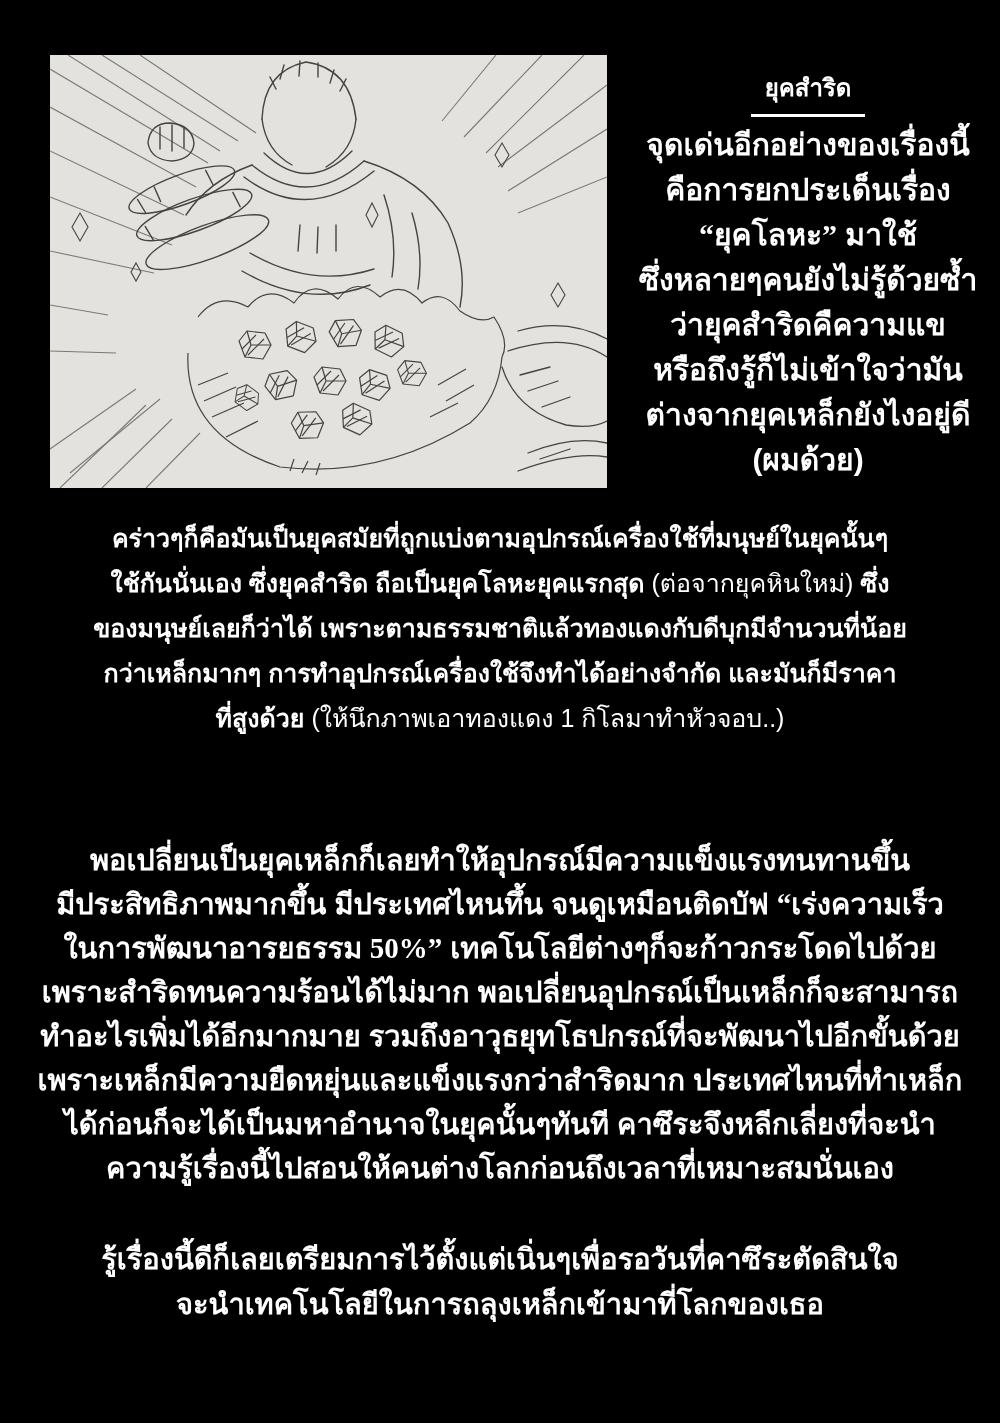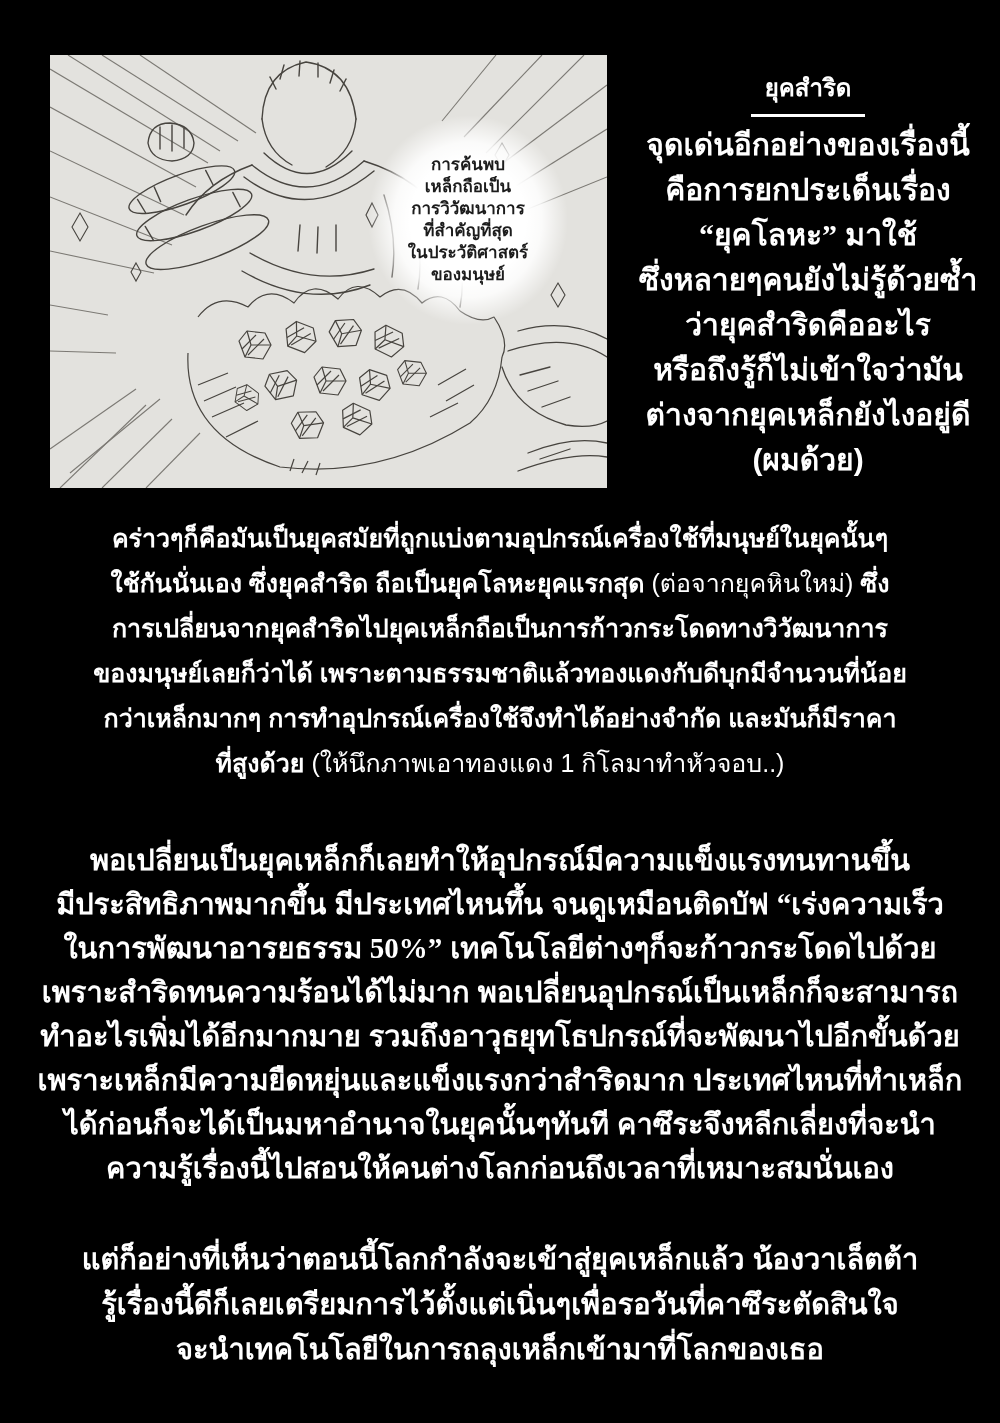--- a/index.html
+++ b/index.html
@@ -164,61 +164,51 @@
         <path d="M490,404 L520,394"></path>
       </g>
       <g stroke="#47443f" stroke-width="1.1" fill="none">
         <path d="M30,158 L38,172 L30,186 L22,172 Z"></path>
         <path d="M322,148 L328,160 L322,172 L316,160 Z"></path>
         <path d="M452,88 L459,100 L452,112 L445,100 Z"></path>
         <path d="M508,228 L515,240 L508,252 L501,240 Z"></path>
         <path d="M86,208 L91,217 L86,226 L81,217 Z"></path>
       </g>
     </svg>
-    <div class="bubble bubble-right">
-        <div class="t-line">การค้นพบ</div>
-        <div class="t-line">เหล็กถือเป็น</div>
-        <div class="t-line">การวิวัฒนาการ</div>
-        <div class="t-line">ที่สำคัญที่สุด</div>
-        <div class="t-line">ในประวัติศาสตร์</div>
-        <div class="t-line">ของมนุษย์</div>
-      </div>
   </div>
 
   <div class="title-wrap">
     <span class="page-title">ยุคสำริด</span>
   </div>
   <div class="intro">
       <div class="t-line"><span class="run-b">จุดเด่นอีกอย่างของเรื่องนี้</span></div>
       <div class="t-line"><span class="run-b">คือการยกประเด็นเรื่อง</span></div>
       <div class="t-line"><span class="run-serif">“ยุคโลหะ”</span><span class="run-b"> มาใช้</span></div>
       <div class="t-line"><span class="run-b">ซึ่งหลายๆคนยังไม่รู้ด้วยซ้ำ</span></div>
-      <div class="t-line"><span class="run-b">ว่ายุคสำริดคืออะไร</span></div>
+      <div class="t-line"><span class="run-b">ว่ายุคสำริดคืความแข</span></div>
       <div class="t-line"><span class="run-b">หรือถึงรู้ก็ไม่เข้าใจว่ามัน</span></div>
       <div class="t-line"><span class="run-b">ต่างจากยุคเหล็กยังไงอยู่ดี</span></div>
       <div class="t-line"><span class="run-b">(ผมด้วย)</span></div>
     </div>
 
   <div class="para para1">
       <div class="t-line"><span class="run-b">คร่าวๆก็คือมันเป็นยุคสมัยที่ถูกแบ่งตามอุปกรณ์เครื่องใช้ที่มนุษย์ในยุคนั้นๆ</span></div>
       <div class="t-line"><span class="run-b">ใช้กันนั่นเอง ซึ่งยุคสำริด ถือเป็นยุคโลหะยุคแรกสุด </span><span class="run-thin">(ต่อจากยุคหินใหม่)</span><span class="run-b"> ซึ่ง</span></div>
-      <div class="t-line"><span class="run-b">การเปลี่ยนจากยุคสำริดไปยุคเหล็กถือเป็นการก้าวกระโดดทางวิวัฒนาการ</span></div>
       <div class="t-line"><span class="run-b">ของมนุษย์เลยก็ว่าได้ เพราะตามธรรมชาติแล้วทองแดงกับดีบุกมีจำนวนที่น้อย</span></div>
       <div class="t-line"><span class="run-b">กว่าเหล็กมากๆ การทำอุปกรณ์เครื่องใช้จึงทำได้อย่างจำกัด และมันก็มีราคา</span></div>
       <div class="t-line"><span class="run-b">ที่สูงด้วย </span><span class="run-thin">(ให้นึกภาพเอาทองแดง 1 กิโลมาทำหัวจอบ..)</span></div>
     </div>
   <div class="para para2">
       <div class="t-line"><span class="run-b">พอเปลี่ยนเป็นยุคเหล็กก็เลยทำให้อุปกรณ์มีความแข็งแรงทนทานขึ้น</span></div>
       <div class="t-line"><span class="run-b">มีประสิทธิภาพมากขึ้น มีประเทศไหนทึ้น จนดูเหมือนติดบัฟ </span><span class="run-serif">“เร่งความเร็ว</span></div>
       <div class="t-line"><span class="run-serif">ในการพัฒนาอารยธรรม 50%”</span><span class="run-b"> เทคโนโลยีต่างๆก็จะก้าวกระโดดไปด้วย</span></div>
       <div class="t-line"><span class="run-b">เพราะสำริดทนความร้อนได้ไม่มาก พอเปลี่ยนอุปกรณ์เป็นเหล็กก็จะสามารถ</span></div>
       <div class="t-line"><span class="run-b">ทำอะไรเพิ่มได้อีกมากมาย รวมถึงอาวุธยุทโธปกรณ์ที่จะพัฒนาไปอีกขั้นด้วย</span></div>
       <div class="t-line"><span class="run-b">เพราะเหล็กมีความยืดหยุ่นและแข็งแรงกว่าสำริดมาก ประเทศไหนที่ทำเหล็ก</span></div>
       <div class="t-line"><span class="run-b">ได้ก่อนก็จะได้เป็นมหาอำนาจในยุคนั้นๆทันที คาซึระจึงหลีกเลี่ยงที่จะนำ</span></div>
       <div class="t-line"><span class="run-b">ความรู้เรื่องนี้ไปสอนให้คนต่างโลกก่อนถึงเวลาที่เหมาะสมนั่นเอง</span></div>
     </div>
   <div class="para para3">
-      <div class="t-line"><span class="run-b">แต่ก็อย่างที่เห็นว่าตอนนี้โลกกำลังจะเข้าสู่ยุคเหล็กแล้ว น้องวาเล็ตต้า</span></div>
       <div class="t-line"><span class="run-b">รู้เรื่องนี้ดีก็เลยเตรียมการไว้ตั้งแต่เนิ่นๆเพื่อรอวันที่คาซึระตัดสินใจ</span></div>
       <div class="t-line"><span class="run-b">จะนำเทคโนโลยีในการถลุงเหล็กเข้ามาที่โลกของเธอ</span></div>
     </div>
 
 </div>
 
 </body></html>

